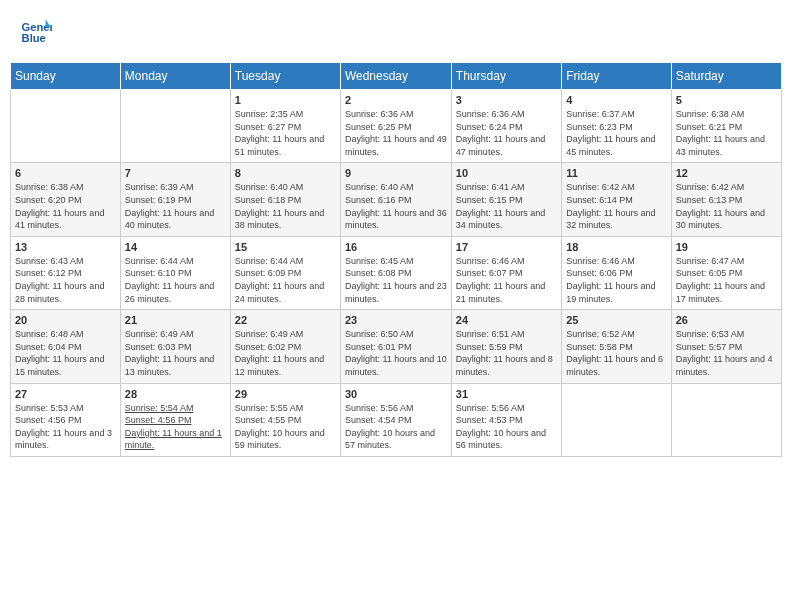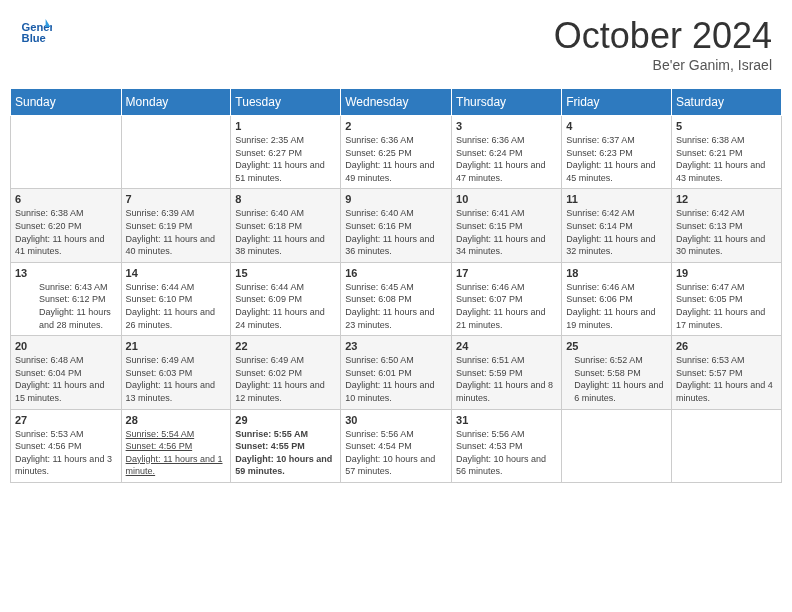--- a/index.html
+++ b/index.html
@@ -85,24 +85,20 @@
 </head>
 <body>
 
 <div class="header">
   <div class="logo">
     <svg class="logo-icon" viewBox="0 0 40 40">
       <text x="2" y="20" font-size="14" font-weight="bold" fill="#1a5ca8">General</text>
       <text x="2" y="34" font-size="14" font-weight="bold" fill="#1a5ca8">Blue</text>
       <polygon points="32,5 38,15 32,15" fill="#2e9ae0"></polygon>
     </svg>
-  </div>
-  <div class="title-block">
-    <div class="month-title">October 2024</div>
-    <div class="location">Be'er Ganim, Israel</div>
   </div>
 </div>
 
 <table class="calendar">
   <thead>
     <tr id="header-row">
         <th>Sunday</th>
         <th>Monday</th>
         <th>Tuesday</th>
         <th>Wednesday</th>
@@ -186,21 +182,21 @@
         <td>
           <div class="day-num">12</div>
           <div class="day-info" style="white-space: pre-line;">Sunrise: 6:42 AM
 Sunset: 6:13 PM
 Daylight: 11 hours and 30 minutes.</div>
         </td>
       </tr>
       <tr>
         <td>
           <div class="day-num">13</div>
-          <div class="day-info" style="white-space: pre-line; margin-left: 24px;">Sunrise: 6:43 AM
+          <div class="day-info" style="white-space: pre-line;">Sunrise: 6:43 AM
 Sunset: 6:12 PM
 Daylight: 11 hours and 28 minutes.</div>
         </td>
         <td>
           <div class="day-num">14</div>
           <div class="day-info" style="white-space: pre-line;">Sunrise: 6:44 AM
 Sunset: 6:10 PM
 Daylight: 11 hours and 26 minutes.</div>
         </td>
         <td>
@@ -260,21 +256,21 @@
 Daylight: 11 hours and 10 minutes.</div>
         </td>
         <td>
           <div class="day-num">24</div>
           <div class="day-info" style="white-space: pre-line;">Sunrise: 6:51 AM
 Sunset: 5:59 PM
 Daylight: 11 hours and 8 minutes.</div>
         </td>
         <td>
           <div class="day-num">25</div>
-          <div class="day-info" style="white-space: pre-line; margin-left: 8px;">Sunrise: 6:52 AM
+          <div class="day-info" style="white-space: pre-line;">Sunrise: 6:52 AM
 Sunset: 5:58 PM
 Daylight: 11 hours and 6 minutes.</div>
         </td>
         <td>
           <div class="day-num">26</div>
           <div class="day-info" style="white-space: pre-line;">Sunrise: 6:53 AM
 Sunset: 5:57 PM
 Daylight: 11 hours and 4 minutes.</div>
         </td>
       </tr>
@@ -286,21 +282,21 @@
 Daylight: 11 hours and 3 minutes.</div>
         </td>
         <td>
           <div class="day-num">28</div>
           <div class="day-info" style="white-space: pre-line; text-decoration: underline;">Sunrise: 5:54 AM
 Sunset: 4:56 PM
 Daylight: 11 hours and 1 minute.</div>
         </td>
         <td>
           <div class="day-num">29</div>
-          <div class="day-info" style="white-space: pre-line; font-weight: bold;">Sunrise: 5:55 AM
+          <div class="day-info" style="white-space: pre-line;">Sunrise: 5:55 AM
 Sunset: 4:55 PM
 Daylight: 10 hours and 59 minutes.</div>
         </td>
         <td>
           <div class="day-num">30</div>
           <div class="day-info" style="white-space: pre-line;">Sunrise: 5:56 AM
 Sunset: 4:54 PM
 Daylight: 10 hours and 57 minutes.</div>
         </td>
         <td>

